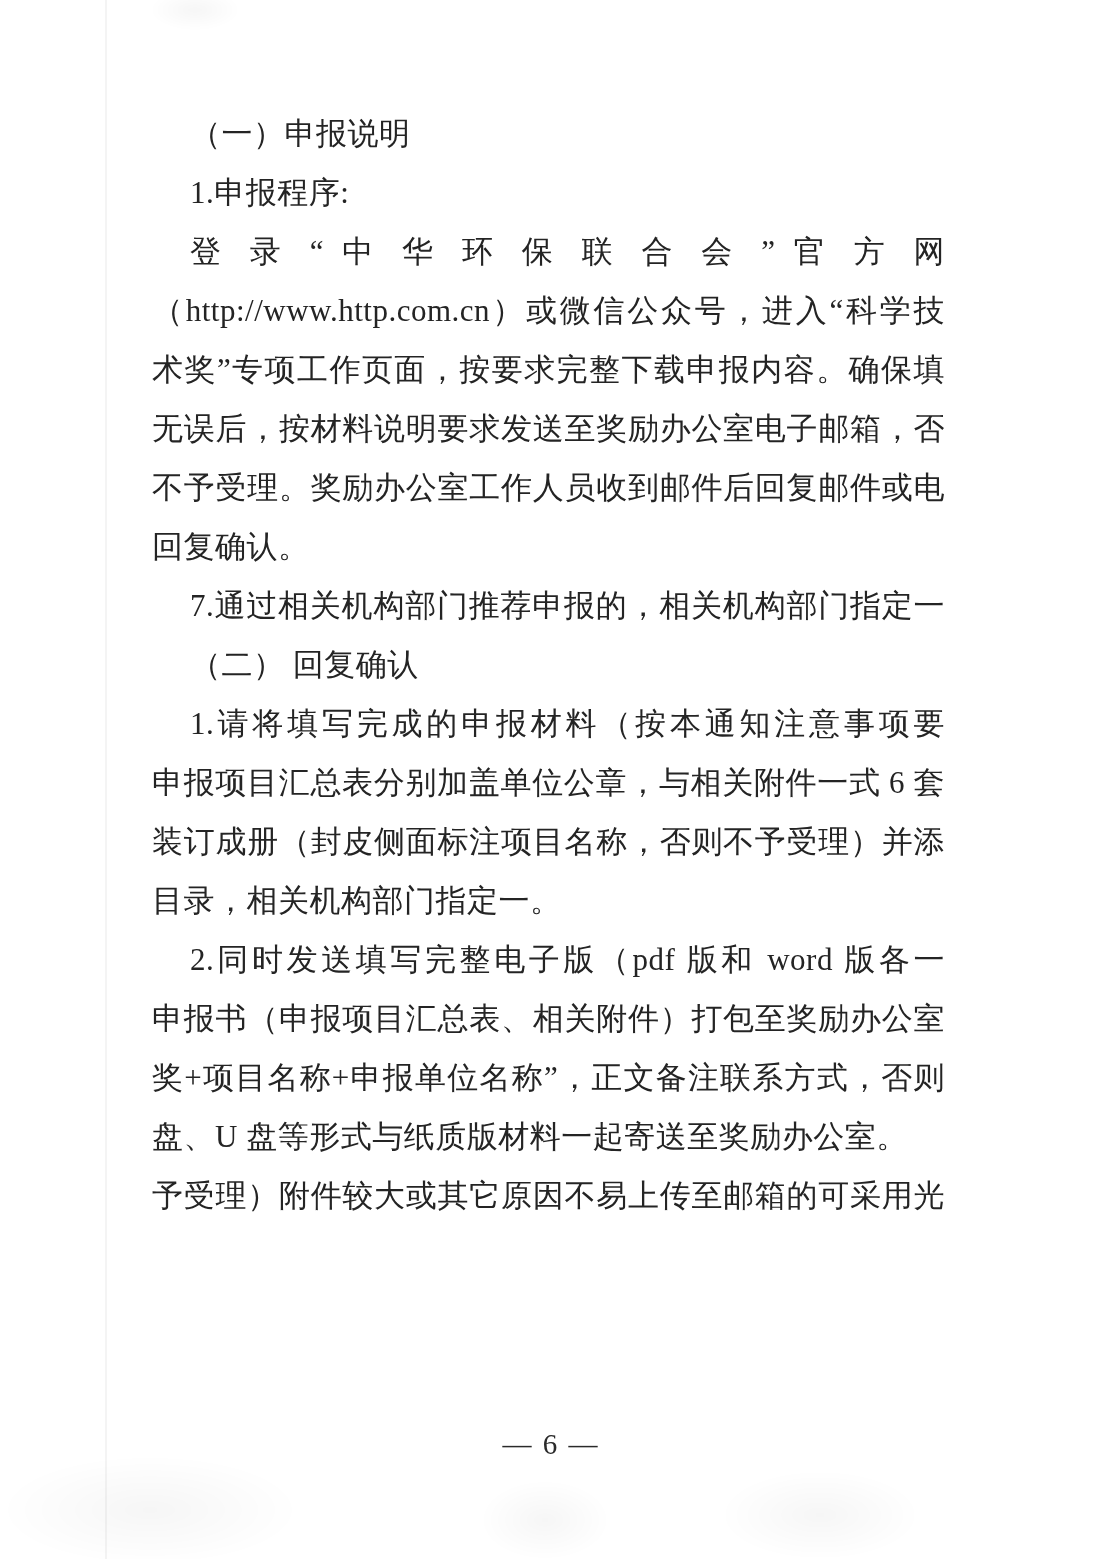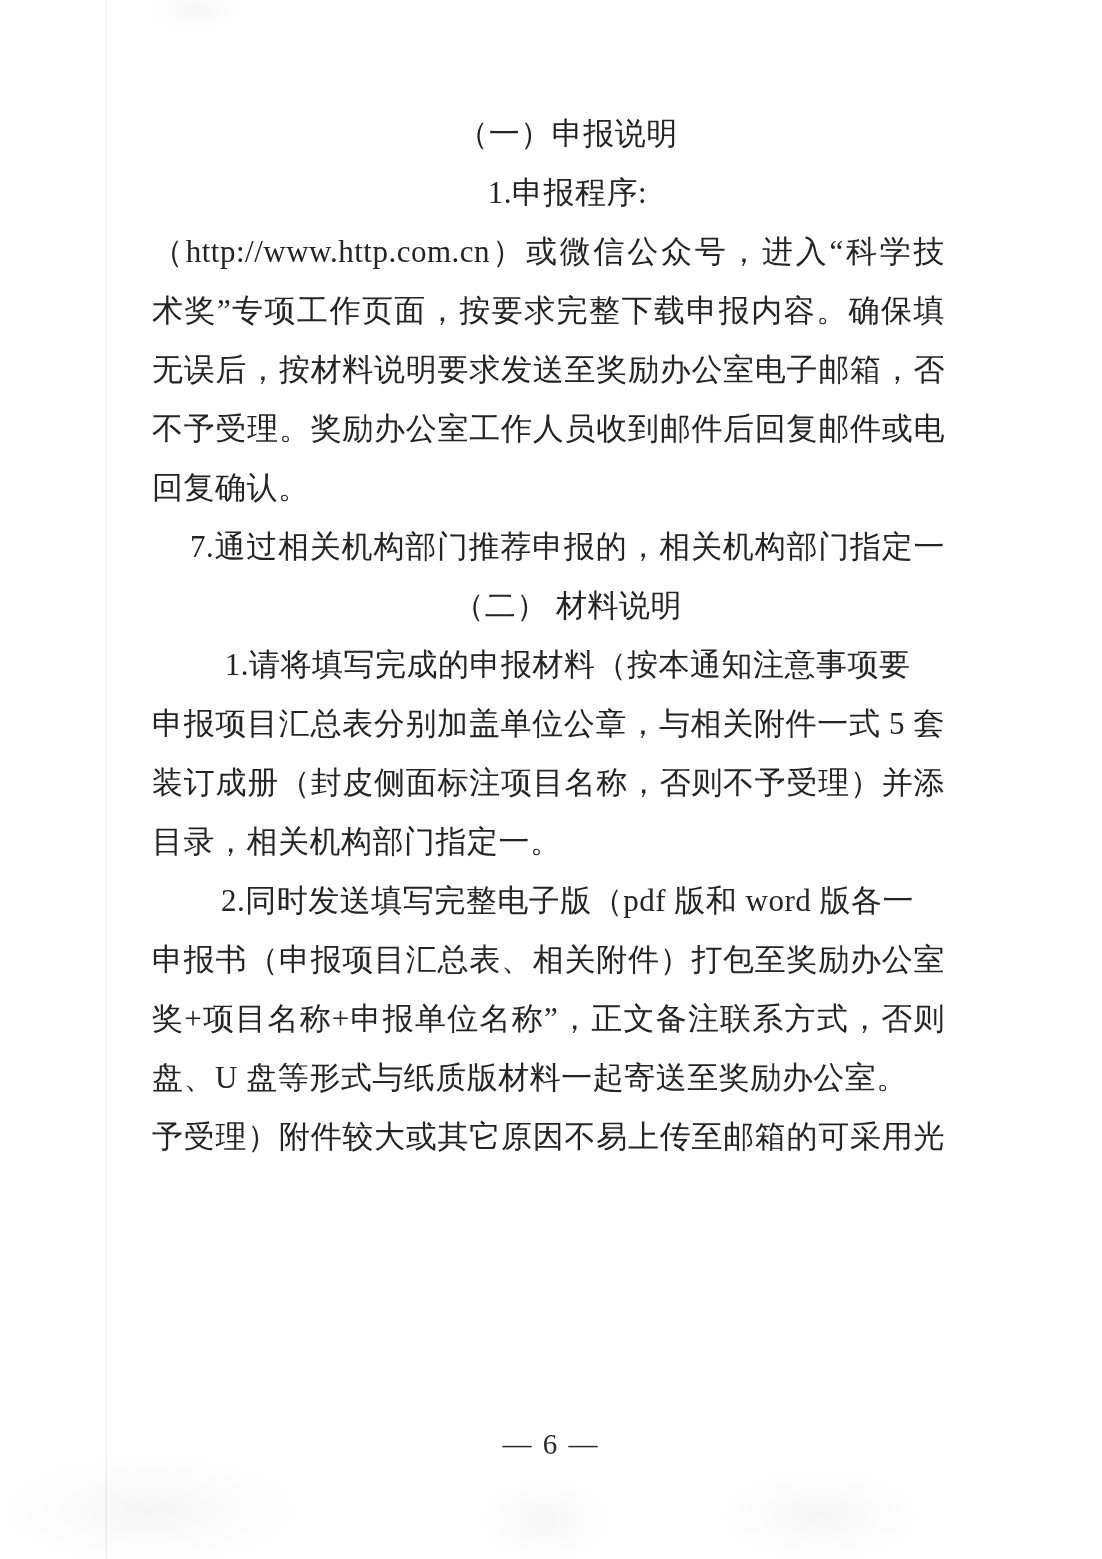--- a/index.html
+++ b/index.html
@@ -52,21 +52,20 @@
     white-space: nowrap;
   }
   .line.fill {
     white-space: normal;
     text-align: justify;
     text-align-last: justify;
     text-justify: inter-character;
   }
   .line.indent {
     padding-left: 38px;
-    text-align: center;
   }
   .footer {
     position: absolute;
     left: 0;
     top: 1428px;
     width: 1102px;
     text-align: center;
     font-size: 29px;
     letter-spacing: 2px;
     font-family: "Liberation Serif", "DejaVu Serif", serif;
@@ -80,29 +79,30 @@
 
   <div class="fold-line"></div>
   <div class="smudge s1"></div>
   <div class="smudge s2"></div>
   <div class="smudge s3"></div>
   <div class="smudge s4"></div>
 
   <div class="doc">
     <div class="line indent">（一）申报说明</div>
     <div class="line indent">1.申报程序:</div>
+    <div class="line indent fill">登 录 “ 中 华 环 保 联 合 会 ” 官 方 网</div>
     <div class="line fill">（http://www.http.com.cn）或微信公众号，进入“科学技</div>
     <div class="line fill">术奖”专项工作页面，按要求完整下载申报内容。确保填写</div>
     <div class="line fill">无误后，按材料说明要求发送至奖励办公室电子邮箱，否则</div>
     <div class="line fill">不予受理。奖励办公室工作人员收到邮件后回复邮件或电话</div>
     <div class="line">回复确认。</div>
     <div class="line indent fill">7.通过相关机构部门推荐申报的，相关机构部门指定一</div>
-    <div class="line indent">（二） 材料说明</div>
+    <div class="line indent">（二） 回复确认</div>
     <div class="line indent fill">1.请将填写完成的申报材料（按本通知注意事项要求）、</div>
-    <div class="line fill">申报项目汇总表分别加盖单位公章，与相关附件一式 5 套</div>
+    <div class="line fill">申报项目汇总表分别加盖单位公章，与相关附件一式 6 套</div>
     <div class="line fill">装订成册（封皮侧面标注项目名称，否则不予受理）并添加</div>
     <div class="line">目录，相关机构部门指定一。</div>
     <div class="line indent fill">2.同时发送填写完整电子版（pdf 版和 word 版各一份）</div>
     <div class="line fill">申报书（申报项目汇总表、相关附件）打包至奖励办公室邮</div>
     <div class="line fill">奖+项目名称+申报单位名称”，正文备注联系方式，否则不</div>
     <div class="line">盘、U 盘等形式与纸质版材料一起寄送至奖励办公室。</div>
     <div class="line fill">予受理）附件较大或其它原因不易上传至邮箱的可采用光</div>
   </div>
 
   <div class="footer">— 6 —</div>

